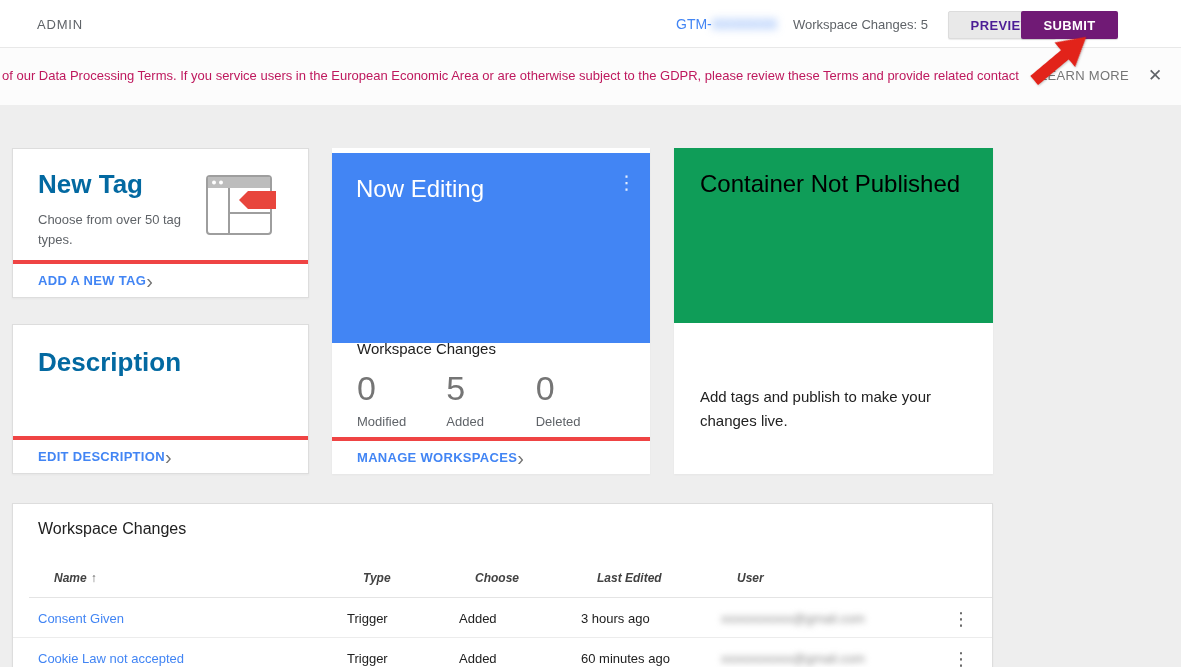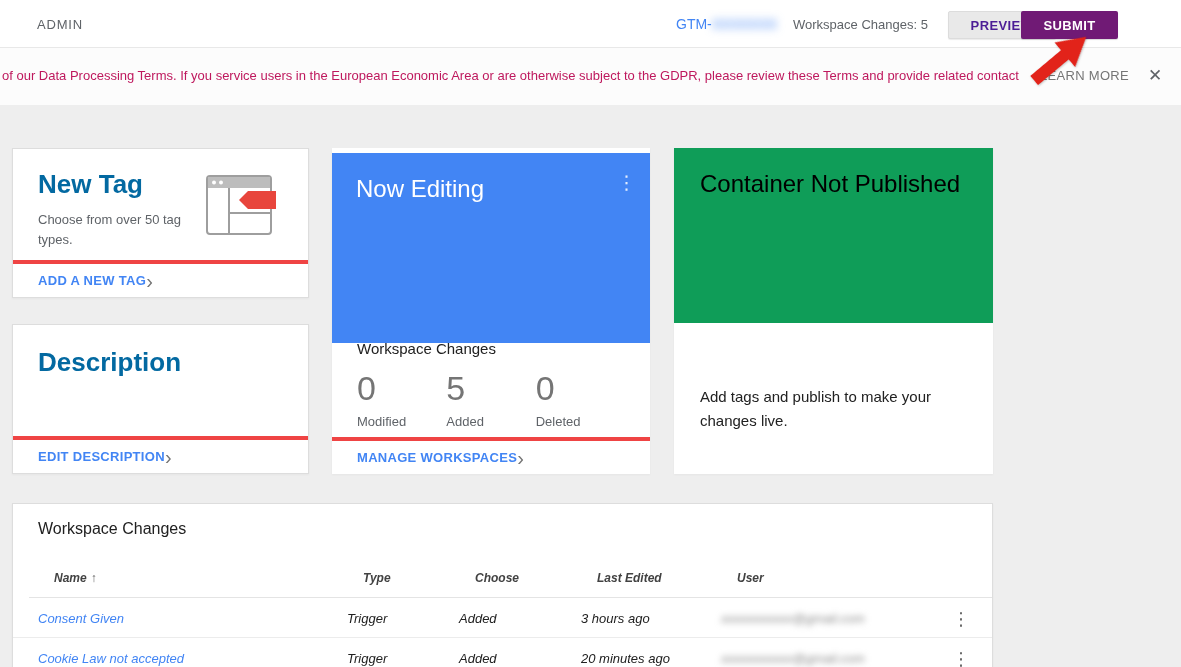--- a/index.html
+++ b/index.html
@@ -66,21 +66,21 @@
   .np-body { position:absolute; left:0; top:175px; right:0; padding:22px 26px; font-size:15px; color:#212121; line-height:24px;margin-top:40px; }
 
   
   .card-table { left:12px; top:398px; width:981px; height:200px; }
   .table-title { position:absolute; left:25px; top:16px; font-size:16px; color:#212121; }
   .thead-row { position:absolute; left:16px; top:54px; right:0; height:40px; border-bottom:1px solid #e4e4e4;font-style:italic; }
   .th { position:absolute; top:13px; font-size:12px; font-weight:700; color:#424242; cursor:default; }
   .trow { position:absolute; left:0; right:0; height:40px; border-bottom:1px solid #ececec; }
   .trow-1 { top:94px; }
   .trow-2 { top:134px; }
-  .td { position:absolute; top:13px; font-size:13px; color:#212121;font-style:italic; }
+  .td { position:absolute; top:13px; font-size:13px; color:#212121; }
   .td-link { color:#4285f4; cursor:pointer; }
   .col-name { left:25px; }
   .col-type { left:334px; }
   .col-change { left:446px; }
   .col-edited { left:568px; }
   .col-user { left:708px; }
   .row-kebab { position:absolute; right:22px; top:10px; font-size:18px; color:#616161; cursor:pointer; }
   .blur-email { filter:blur(3px); color:#8a8a8a; }
   .sort-arrow { font-size:12px; color:#616161; margin-left:4px; cursor:pointer; }
 </style>
@@ -189,19 +189,19 @@
       <span class="td col-change">Added</span>
       <span class="td col-edited">3 hours ago</span>
       <span class="td col-user blur-email">xxxxxxxxxxx@gmail.com</span>
       <span class="row-kebab">⋮</span>
     </div>
 
     <div class="trow trow-2">
       <span class="td td-link col-name">Cookie Law not accepted</span>
       <span class="td col-type">Trigger</span>
       <span class="td col-change">Added</span>
-      <span class="td col-edited">20 minutes ago</span>
+      <span class="td col-edited">60 minutes ago</span>
       <span class="td col-user blur-email">xxxxxxxxxxx@gmail.com</span>
       <span class="row-kebab">⋮</span>
     </div>
   </div>
 
 </div>
 
 </body></html>

